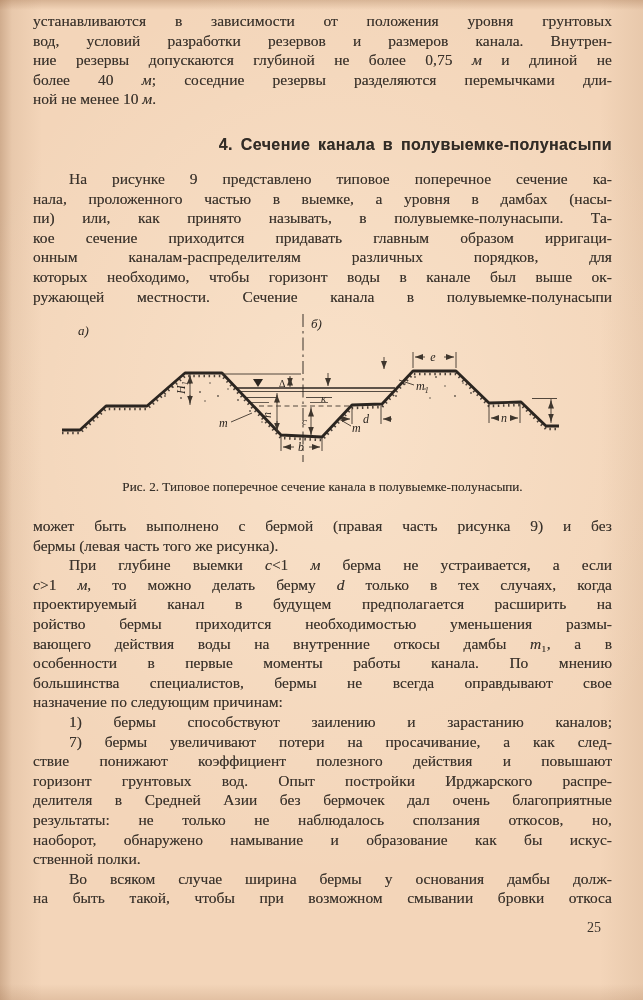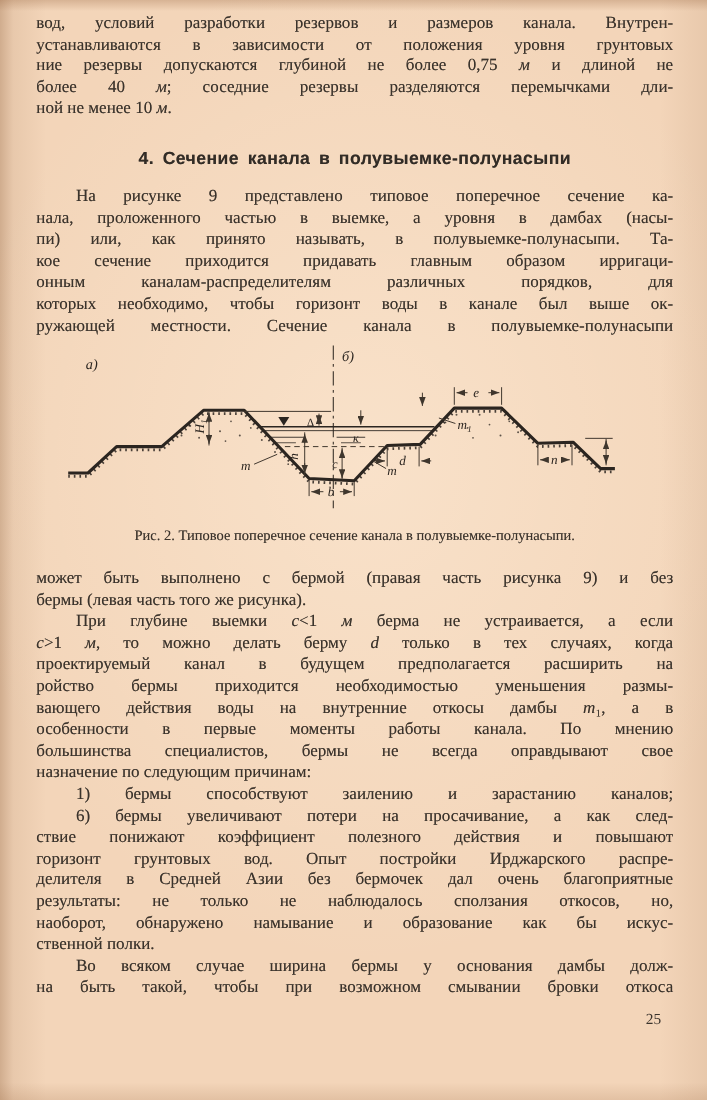--- a/index.html
+++ b/index.html
@@ -23,42 +23,42 @@
     white-space:normal;
     text-shadow:0 0 0.5px rgba(58,48,38,0.55);
   }
   .ln.short{text-align-last:left;}
   .ln.ind{padding-left:36px;}
   .ln em{font-style:italic;}
   .heading{
     font-family:"Liberation Sans","DejaVu Sans",sans-serif;
     font-weight:bold;font-size:16px;letter-spacing:0.4px;
     word-spacing:3px;
-    text-align:center;color:#322c26;
+    text-align:right;color:#322c26;
     text-shadow:0 0 0.5px rgba(50,44,38,0.6);
   }
   .caption{
     font-size:13.2px;text-align:center;color:#3a332c;
     text-shadow:0 0 0.4px rgba(58,48,38,0.5);
   }
   .pagenum{
     position:absolute;left:33px;top:920px;width:568px;
     font-size:14px;text-align:right;color:#3a332c;
   }
   .figwrap{position:absolute;left:0;top:310px;width:643px;height:158px;}
   svg text{font-family:"Liberation Serif","DejaVu Serif",serif;}
 </style>
 </head>
 <body>
 
 <div class="page">
 
   <div class="blk" style="top:11px">
+    <div class="ln">устанавливаются в зависимости от положения уровня грунтовых</div>
     <div class="ln">вод, условий разработки резервов и размеров канала. Внутрен-</div>
-    <div class="ln">устанавливаются в зависимости от положения уровня грунтовых</div>
     <div class="ln">ние резервы допускаются глубиной не более 0,75 <em>м</em> и длиной не</div>
     <div class="ln">более 40 <em>м</em>; соседние резервы разделяются перемычками дли-</div>
     <div class="ln short">ной не менее 10 <em>м</em>.</div>
   </div>
 
   <div class="blk heading" style="top:136px">4. Сечение канала в полувыемке-полунасыпи</div>
 
   <div class="blk" style="top:169px">
     <div class="ln ind">На рисунке 9 представлено типовое поперечное сечение ка-</div>
     <div class="ln">нала, проложенного частью в выемке, а уровня в дамбах (насы-</div>
@@ -222,21 +222,21 @@
     <div class="ln"><em>c</em>&gt;1 <em>м</em>, то можно делать берму <em>d</em> только в тех случаях, когда</div>
     <div class="ln">проектируемый канал в будущем предполагается расширить на</div>
     <div class="ln">ройство бермы приходится необходимостью уменьшения размы-</div>
     <div class="ln">вающего действия воды на внутренние откосы дамбы <em>m</em>₁, а в</div>
     <div class="ln">особенности в первые моменты работы канала. По мнению</div>
     <div class="ln">большинства специалистов, бермы не всегда оправдывают свое</div>
     <div class="ln short">назначение по следующим причинам:</div>
 
     <div class="ln ind">1) бермы способствуют заилению и зарастанию каналов;</div>
 
-    <div class="ln ind">6) бермы увеличивают потери на просачивание, а как след-</div>
+    <div class="ln ind">7) бермы увеличивают потери на просачивание, а как след-</div>
     <div class="ln">ствие понижают коэффициент полезного действия и повышают</div>
     <div class="ln">горизонт грунтовых вод. Опыт постройки Ирджарского распре-</div>
     <div class="ln">делителя в Средней Азии без бермочек дал очень благоприятные</div>
     <div class="ln">результаты: не только не наблюдалось сползания откосов, но,</div>
     <div class="ln">наоборот, обнаружено намывание и образование как бы искус-</div>
     <div class="ln short">ственной полки.</div>
 
     <div class="ln ind">Во всяком случае ширина бермы у основания дамбы долж-</div>
     <div class="ln">на быть такой, чтобы при возможном смывании бровки откоса</div>
   </div>

